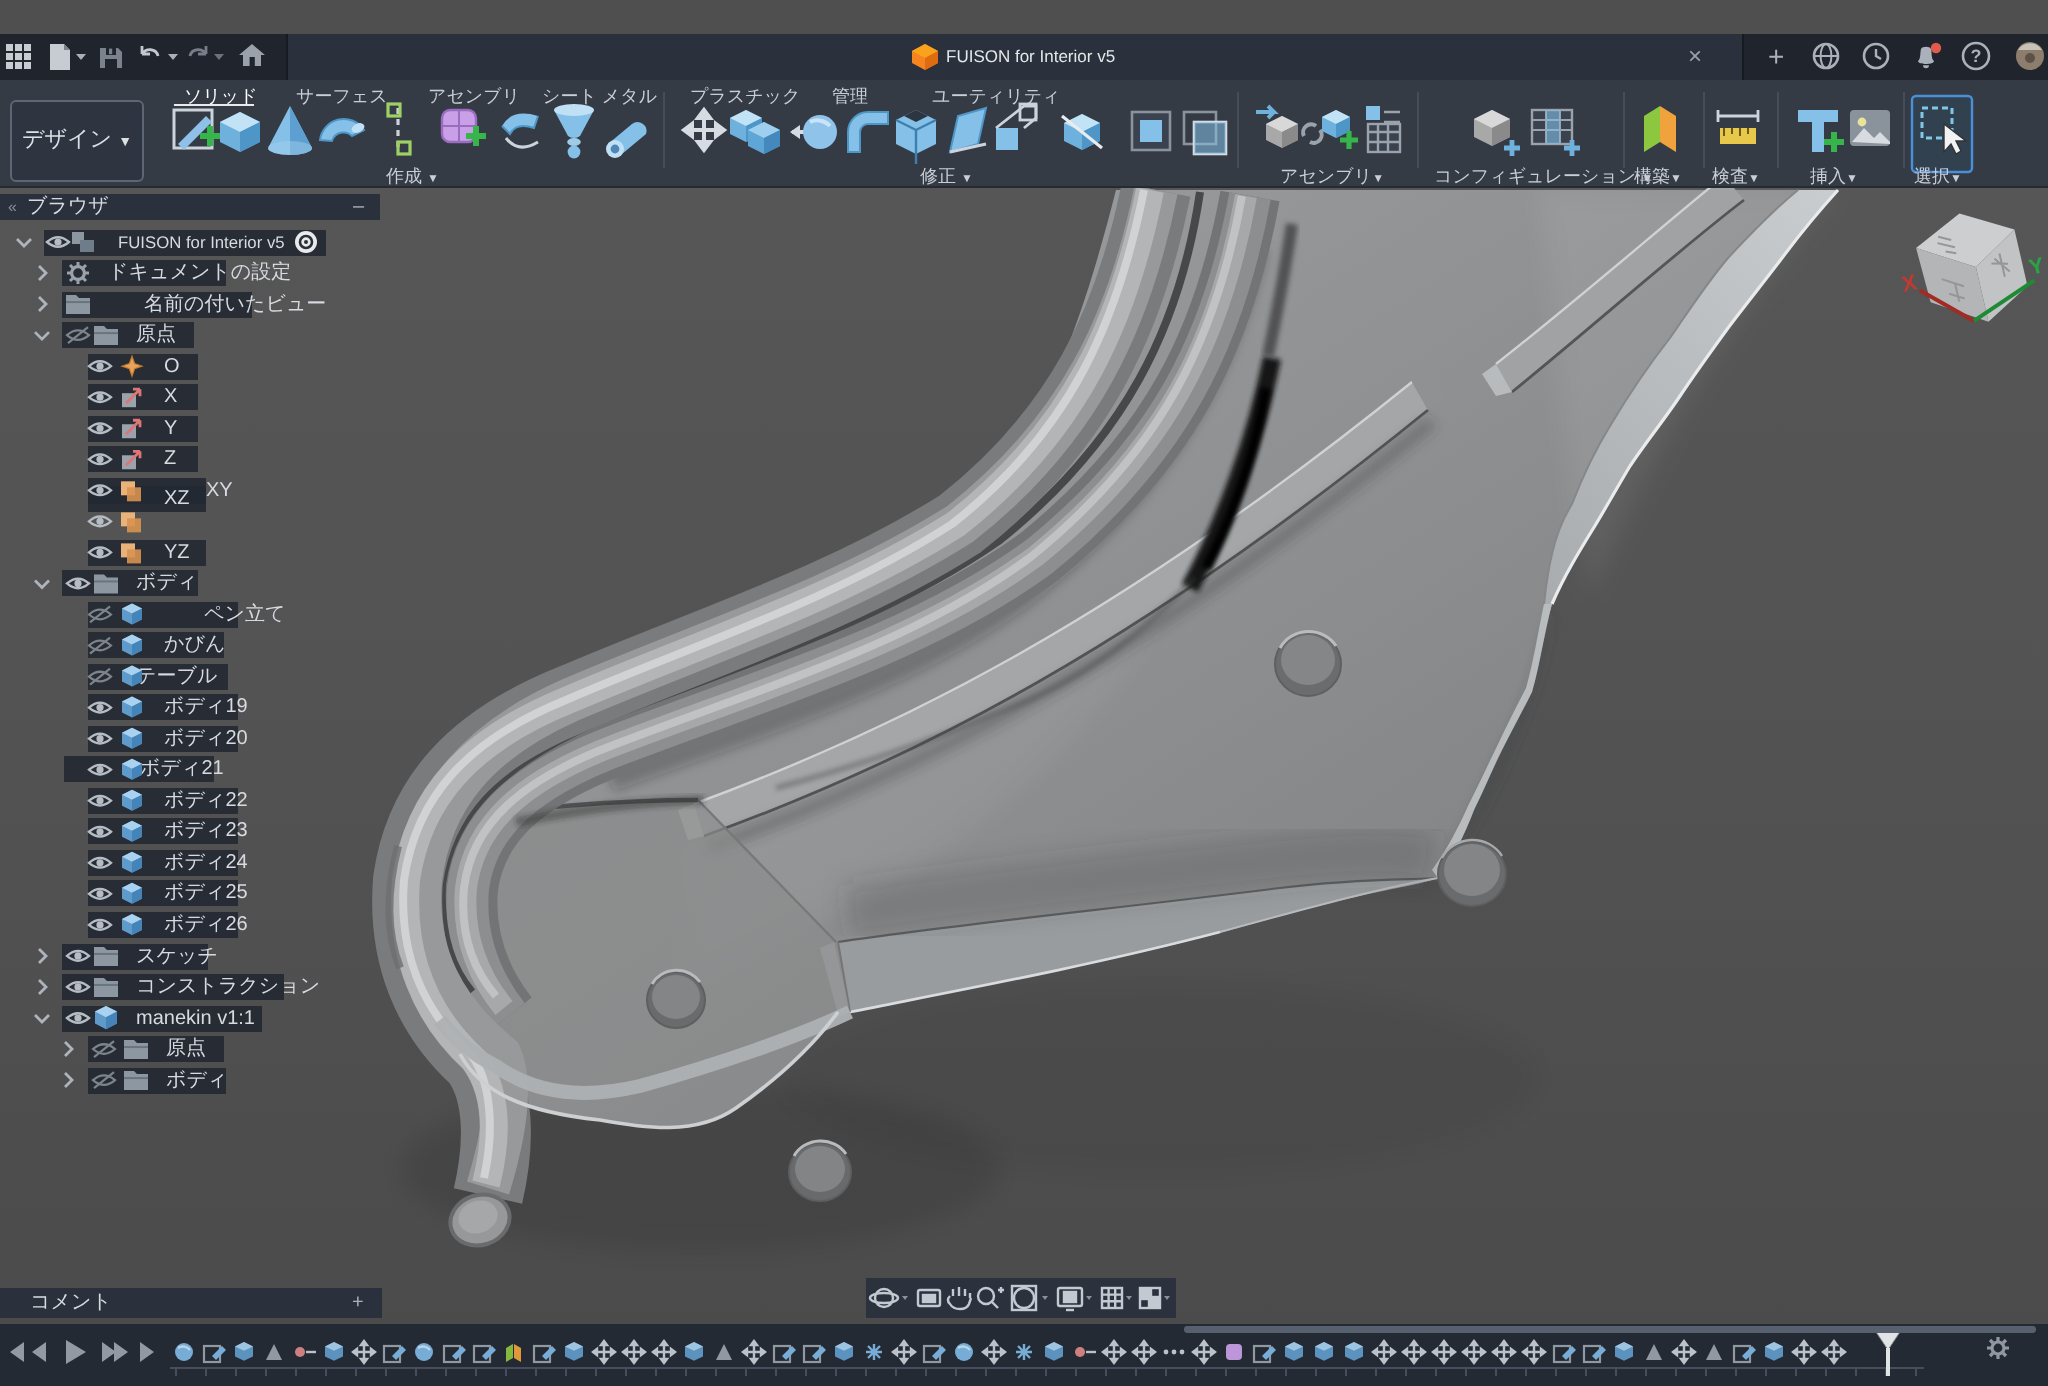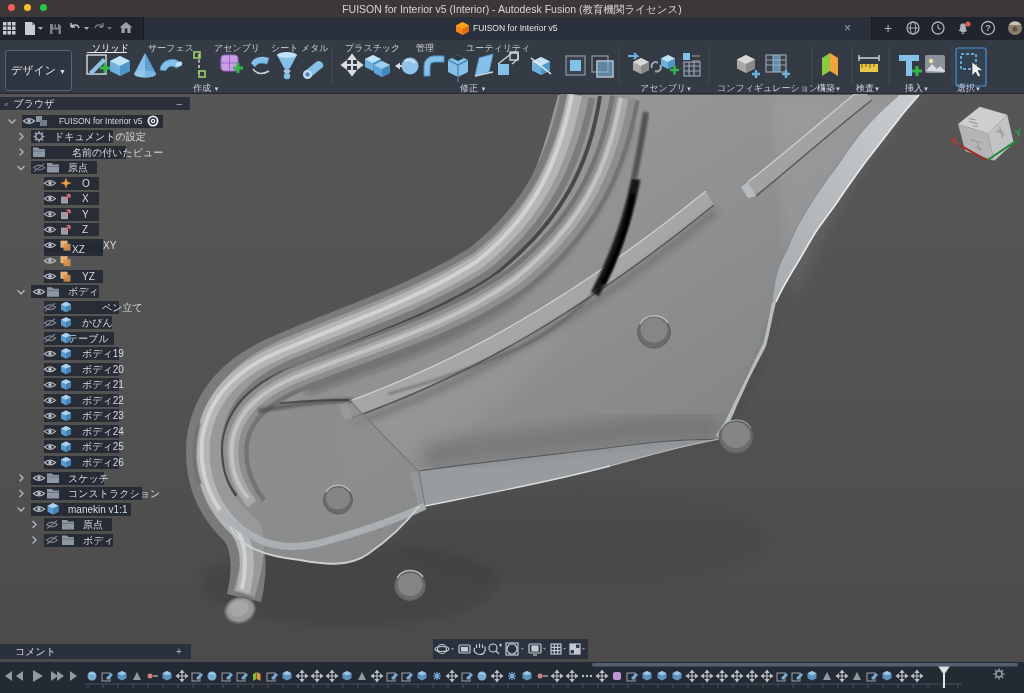--- a/index.html
+++ b/index.html
@@ -9,26 +9,20 @@
 #title{position:absolute;top:3px;width:100%;text-align:center;font-size:10.5px;color:#d6d4d3}
 #tabbar{left:0;top:17px;width:1024px;height:23px;background:#20242c}
 #tab{position:absolute;left:143px;top:0;width:729px;height:23px;background:#2a313c;border-left:1px solid #171b21;border-right:1px solid #171b21}
 #toolbar{left:0;top:40px;width:1024px;height:54px;background:#353b45;border-bottom:1px solid #262b33}
 #viewport{left:0;top:94px;width:1024px;height:568px;background:linear-gradient(180deg,#565657 0%,#535354 45%,#4b4b4c 100%)}
 #timeline{left:0;top:662px;width:1024px;height:31px;background:#242a33}
 .lbl{position:absolute;font-size:9px;color:#c9ced6;white-space:nowrap}
 .chip{position:absolute;height:13px;background:rgba(35,41,51,.93);color:#d7dbe0;font-size:10px;line-height:13px;white-space:nowrap;z-index:1}
 </style></head><body>
 <div id="root">
-<div id="titlebar" class="abs">
- <div class="tl" style="left:8px;background:#f35f57"></div>
- <div class="tl" style="left:24px;background:#fbbd2e"></div>
- <div class="tl" style="left:40px;background:#28c840"></div>
- <div id="title">FUISON for Interior v5 (Interior) - Autodesk Fusion (教育機関ライセンス)</div>
-</div>
 <div id="tabbar" class="abs">
  <svg class="abs" style="left:0;top:0" width="143" height="23" viewBox="0 0 143 23">
   <g fill="#c7ccd3">
    <rect x="3" y="5" width="3.5" height="3.5"></rect>
           <rect x="7.5" y="5" width="3.5" height="3.5"></rect>
           <rect x="12" y="5" width="3.5" height="3.5"></rect>
    <rect x="3" y="9.5" width="3.5" height="3.5"></rect>
           <rect x="7.5" y="9.5" width="3.5" height="3.5"></rect>
           <rect x="12" y="9.5" width="3.5" height="3.5"></rect>
    <rect x="3" y="14" width="3.5" height="3.5"></rect>
@@ -448,29 +442,29 @@
         </svg>
         <div class="chip" style="left:22px;top:20.5px;width:141px;padding-left:37px;font-size:8.4px">FUISON for Interior v5</div>
         <div class="chip" style="left:31px;top:36.0px;width:82px;padding-left:23px">ドキュメントの設定</div>
         <div class="chip" style="left:31px;top:51.5px;width:95px;padding-left:41px">名前の付いたビュー</div>
         <div class="chip" style="left:31px;top:67.1px;width:66px;padding-left:37px">原点</div>
         <div class="chip" style="left:44px;top:82.6px;width:55px;padding-left:38px">O</div>
         <div class="chip" style="left:44px;top:98.1px;width:55px;padding-left:38px">X</div>
         <div class="chip" style="left:44px;top:113.6px;width:55px;padding-left:38px">Y</div>
         <div class="chip" style="left:44px;top:129.1px;width:55px;padding-left:38px">Z</div>
         <div class="chip" style="left:44px;top:144.7px;width:59px;padding-left:59px">XY</div>
-        <div class="chip" style="left:44px;top:149px;width:59px;padding-left:28px">XZ</div>
+        <div class="chip" style="left:44px;top:149px;width:59px;padding-left:38px">XZ</div>
         <div class="chip" style="left:44px;top:175.7px;width:59px;padding-left:38px">YZ</div>
         <div class="chip" style="left:31px;top:191.2px;width:68px;padding-left:37px">ボディ</div>
         <div class="chip" style="left:44px;top:206.7px;width:75px;padding-left:58px">ペン立て</div>
         <div class="chip" style="left:44px;top:222.3px;width:68px;padding-left:38px">かびん</div>
         <div class="chip" style="left:44px;top:237.8px;width:70px;padding-left:24px">テーブル</div>
         <div class="chip" style="left:44px;top:253.3px;width:75px;padding-left:38px">ボディ19</div>
         <div class="chip" style="left:44px;top:268.8px;width:75px;padding-left:38px">ボディ20</div>
-        <div class="chip" style="left:44px;top:284.3px;width:75px;padding-left:38px">ボディ21</div>
+        <div class="chip" style="left:32px;top:284.3px;width:75px;padding-left:38px">ボディ21</div>
         <div class="chip" style="left:44px;top:299.9px;width:75px;padding-left:38px">ボディ22</div>
         <div class="chip" style="left:44px;top:315.4px;width:75px;padding-left:38px">ボディ23</div>
         <div class="chip" style="left:44px;top:330.9px;width:75px;padding-left:38px">ボディ24</div>
         <div class="chip" style="left:44px;top:346.4px;width:75px;padding-left:38px">ボディ25</div>
         <div class="chip" style="left:44px;top:361.9px;width:75px;padding-left:38px">ボディ26</div>
         <div class="chip" style="left:31px;top:377.5px;width:73px;padding-left:37px">スケッチ</div>
         <div class="chip" style="left:31px;top:393.0px;width:111px;padding-left:37px">コンストラクション</div>
         <div class="chip" style="left:31px;top:408.5px;width:100px;padding-left:37px">manekin v1:1</div>
         <div class="chip" style="left:44px;top:424.0px;width:68px;padding-left:39px">原点</div>
         <div class="chip" style="left:44px;top:439.5px;width:69px;padding-left:39px">ボディ</div>

